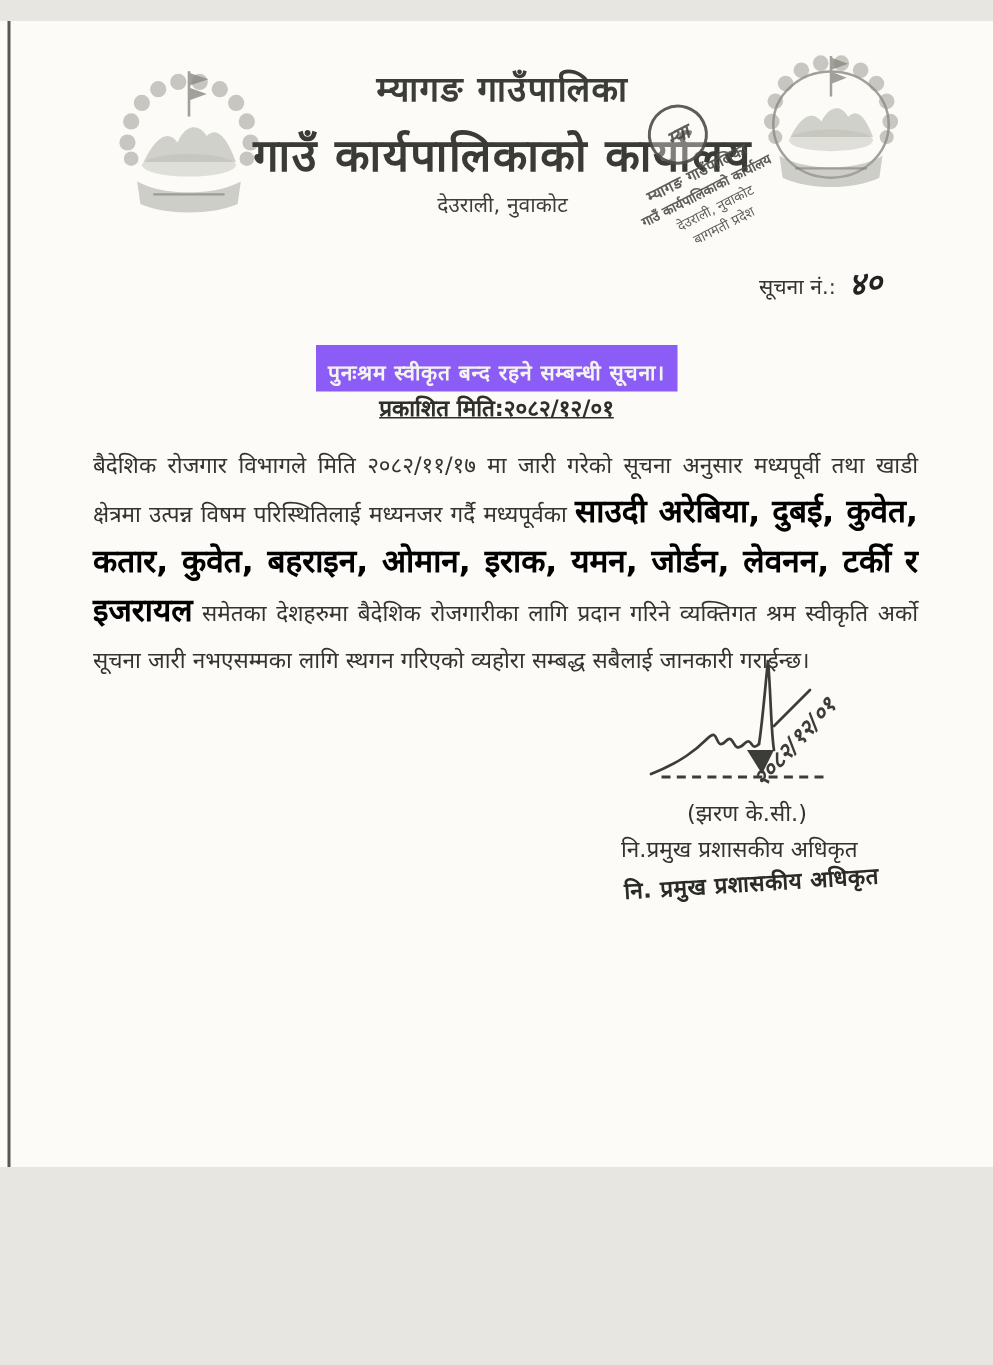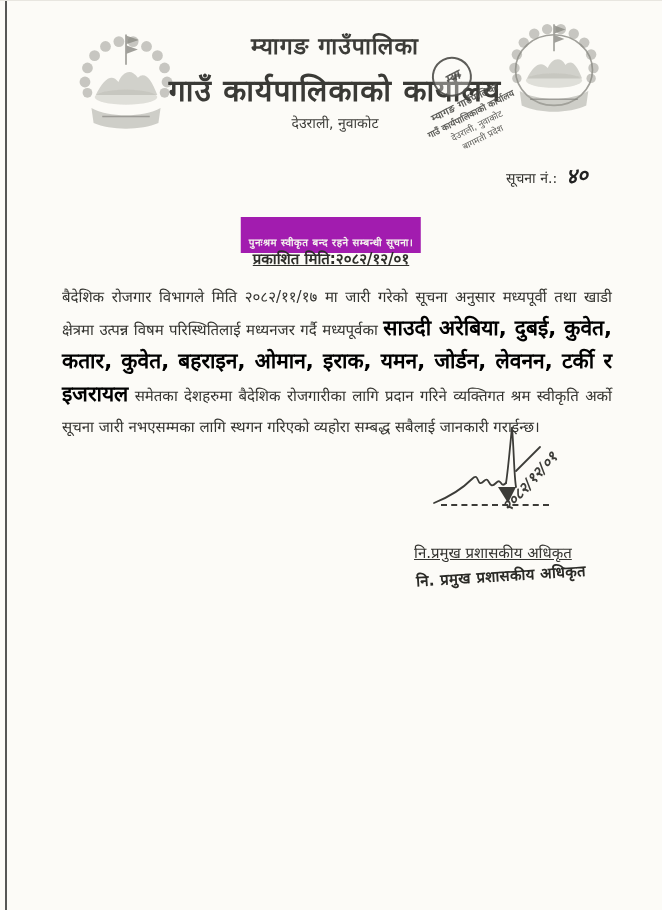--- a/index.html
+++ b/index.html
@@ -1,19 +1,19 @@
 <!DOCTYPE html>
 <html><head>
 <meta charset="utf-8">
 <style>
   * { margin:0; padding:0; box-sizing:border-box; }
   html,body { width:662px; }
   body { font-family:"DejaVu Sans","Liberation Sans",sans-serif; background:#e8e6e0; }
   .page {
-    position:relative; width:662px; height:910px; margin:1px auto;
+    position:relative; width:662px; height:764px; margin:14px auto;
     background:#fcfbf7; overflow:hidden; color:#2b2b28;
   }
   
   .scan-edge { position:absolute; left:5px; top:0; width:2px; height:910px; background:#3a3a38; opacity:.85; }
 
   
   .emblem { position:absolute; opacity:.8; }
   .emblem-left { left:72px; top:26px; width:108px; height:110px; }
   .emblem-right { left:502px; top:14px; width:104px; height:106px; }
 
@@ -44,22 +44,22 @@
     display:inline-block; font-size:21px; font-weight:bold; font-style:italic;
     transform:rotate(-6deg); margin-left:4px; color:#222;
   }
 
   .head-rule { position:absolute; left:40px; top:191px; width:608px; height:3px; background:#26262
 3; transform:rotate(-.25deg); }
 
   
   .title-box {
     position:absolute; left:50%; top:216px; transform:translateX(-50%);
-    background:#a21caf; color:#f4f3ee; font-size:10px; font-weight:600;
-    padding:18px 8px 4px 8px; letter-spacing:.5px; white-space:nowrap;
+    background:#8b5cf6; color:#f4f3ee; font-size:14px; font-weight:600;
+    padding:8px 8px 4px 8px; letter-spacing:.5px; white-space:nowrap;
   }
   .pub-date {
     position:absolute; left:50%; top:247px; transform:translateX(-50%);
     font-size:15px; font-weight:bold; text-decoration:underline; color:#2e2e2a; white-space:nowrap;text-align:right;
   }
 
   
   .body-text {
     position:absolute; left:62px; top:281px; width:550px;
     font-size:15px; line-height:31px; text-align:justify; color:#33332f;
@@ -67,21 +67,21 @@
   .body-text .countries { font-size:21px; font-weight:bold; color:#000000; }
 
   
   .sig-art { position:absolute; left:428px; top:420px; width:140px; height:92px; }
   .sig-date {
     position:absolute; left:512px; top:494px; font-size:15px; font-weight:600; color:#3c3c38;
     transform:rotate(-48deg); transform-origin:left bottom; white-space:nowrap; font-style:italic;
   }
   .sig-dash { position:absolute; left:441px; top:503px; width:108px; border-bottom:2px dashed #3c3c38; }
   .sig-name { position:absolute; left:418px; top:517px; width:160px; text-align:center; font-size:15px; color:#33332f; }
-  .sig-role { position:absolute; left:414px; top:541px; width:200px; font-size:15px; color:#33332f;text-decoration:underline; }
+  .sig-role { position:absolute; left:414px; top:541px; width:200px; font-size:15px; color:#33332f; }
   .sig-role-stamp {
     position:absolute; left:416px; top:563px; width:210px; font-size:15px; font-weight:bold;
     color:#2a2a26; transform:rotate(-3.5deg); letter-spacing:.3px;
   }
 </style>
 </head>
 <body>
 
 <div class="page">
 
@@ -167,16 +167,17 @@
   <svg class="sig-art" viewBox="0 0 140 92">
     <g stroke="#3c3c38" stroke-width="1.8" fill="none" stroke-linecap="round">
       <path d="M6,82 C26,74 36,66 44,58 C52,50 48,68 56,60 C62,54 60,70 68,62 C74,56 72,68 78,62"></path>
       <path d="M78,62 C80,50 82,26 84,6 C86,30 86,54 88,66"></path>
       <path d="M88,50 C94,44 102,36 112,26"></path>
       <path d="M70,66 L88,66 L80,82 Z" fill="#3c3c38" stroke="none"></path>
     </g>
   </svg>
   <div class="sig-date">२०८२/१२/०१</div>
   <div class="sig-dash"></div>
+  <div class="sig-name">(झरण के.सी.)</div>
   <div class="sig-role">नि.प्रमुख प्रशासकीय अधिकृत</div>
   <div class="sig-role-stamp">नि. प्रमुख प्रशासकीय अधिकृत</div>
 
 </div>
 
 </body></html>

